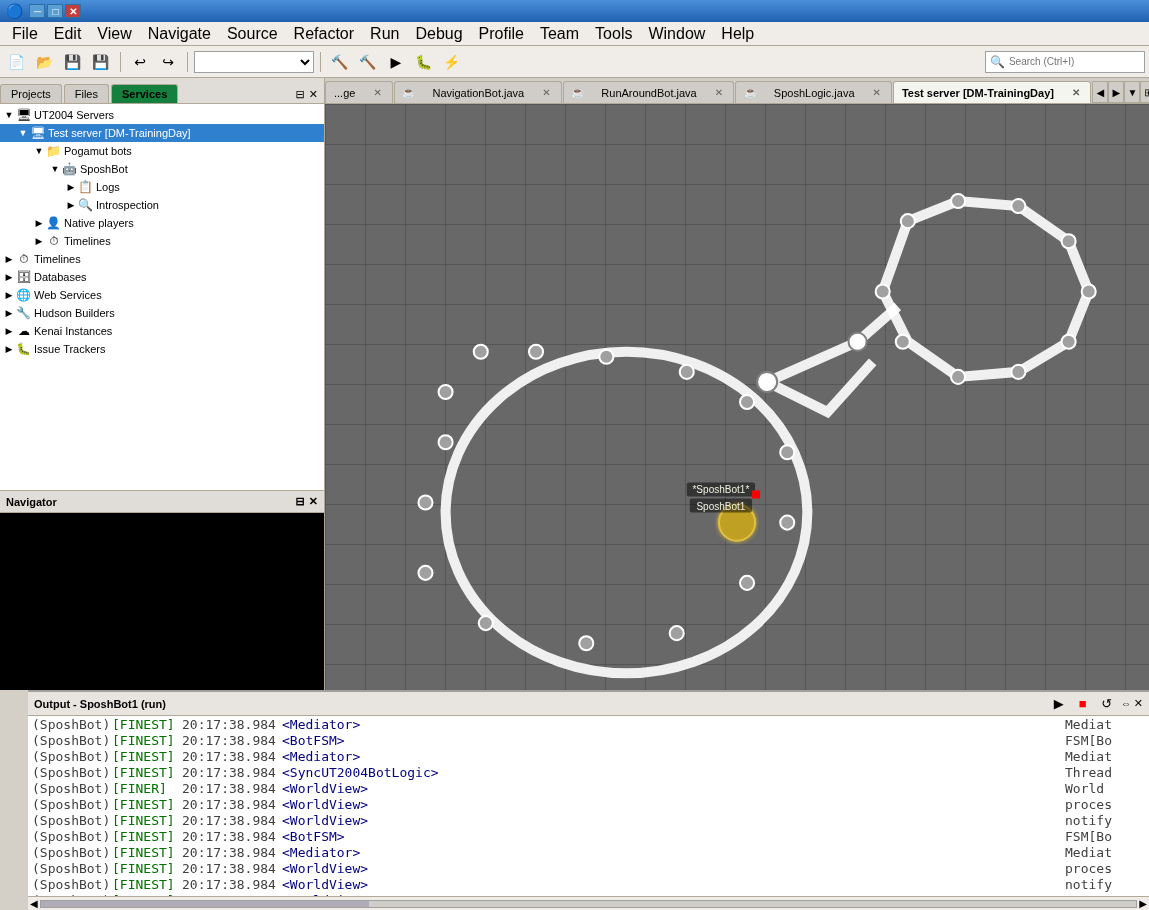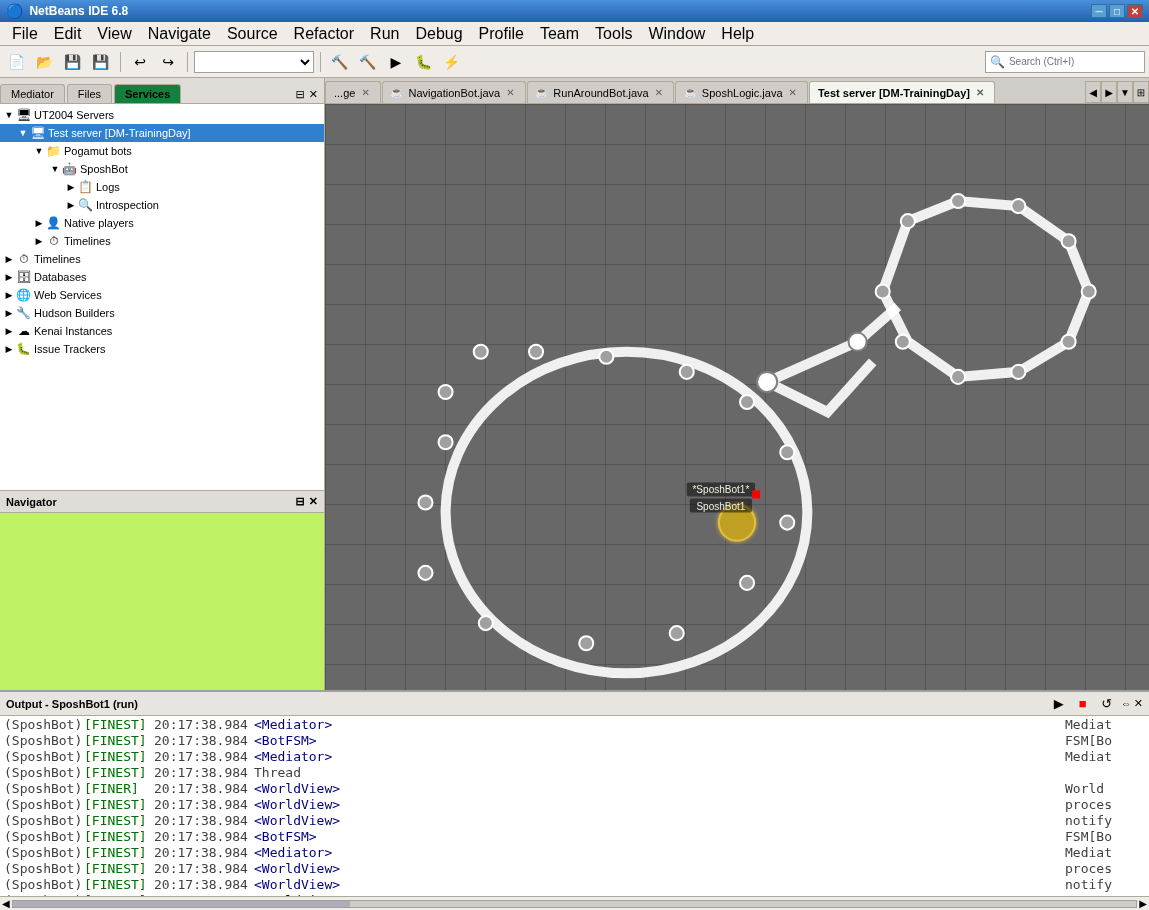--- a/index.html
+++ b/index.html
@@ -178,21 +178,21 @@
       font-size: 12px;
       flex-shrink: 0;
       margin-right: 2px;
     }
     .tree-label { font-size: 11px; }
 
     
     #navigator-panel {
       height: 200px;
       border-top: 1px solid #b0a898;
-      background: #bef264;
+      background: #000000;
       text-align: right;
     }
     #navigator-header {
       background: #e0ddd8;
       border-bottom: 1px solid #b0a898;
       padding: 3px 6px;
       font-size: 11px;
       font-weight: bold;
       display: flex;
       align-items: center;
@@ -230,21 +230,21 @@
       align-items: center;
       padding: 2px 8px;
       font-size: 11px;
       cursor: pointer;
       border: 1px solid #b0a898;
       border-bottom: none;
       background: #d0cdc8;
       margin-right: 1px;
       border-radius: 3px 3px 0 0;
       height: 22px;
-      gap: 4px;
+      gap: 16px;
       white-space: nowrap;
     }
     .editor-tab.active {
       background: #f5f5f0;
       font-weight: bold;
     }
     .editor-tab .tab-close {
       font-size: 10px;
       cursor: pointer;
       padding: 0 2px;
@@ -302,20 +302,21 @@
       display: flex;
       align-items: center;
     }
 
     
     #lower-panel {
       height: 220px;
       display: flex;
       border-top: 2px solid #a0a0a0;
       background: #ffffff;
+      margin-left: 28px;
     }
     #output-panel {
       flex: 1;
       display: flex;
       flex-direction: column;
       min-width: 0;
     }
     #output-header {
       background: #e8e5e0;
       border-bottom: 1px solid #b0a898;
@@ -383,21 +384,20 @@
     .indent-1 { padding-left: 16px; }
     .indent-2 { padding-left: 32px; }
     .indent-3 { padding-left: 48px; }
     .indent-4 { padding-left: 64px; }
   </style>
 </head>
 <body>
 
 <div id="title-bar">
   <span class="title-icon">🔵</span>
-  <span class="title-text">NetBeans IDE 6.8</span>
   <div class="win-btns">
     <div class="win-btn">─</div>
     <div class="win-btn">□</div>
     <div class="win-btn close">✕</div>
   </div>
 </div>
 
 <div id="menu-bar">
   <span class="menu-item">File</span>
   <span class="menu-item">Edit</span>
@@ -435,21 +435,21 @@
     <input type="text" placeholder="Search (Ctrl+I)" style="">
   </div>
 </div>
 
 <div id="main-layout">
   <div id="upper-layout">
 
     <div id="left-panel">
 
       <div class="panel-tabs">
-        <div class="panel-tab">Mediator</div>
+        <div class="panel-tab">Projects</div>
         <div class="panel-tab">Files</div>
         <div class="panel-tab active">Services</div>
         <div class="panel-tab-action">
           <span style="cursor:pointer;">⊟</span>
           <span style="cursor:pointer;">✕</span>
         </div>
       </div>
 
       <div id="services-tree">
 
@@ -686,20 +686,21 @@
           <span class="output-col col-bot">(SposhBot)</span>
           <span class="output-col col-level">[FINEST]</span>
           <span class="output-col col-time">20:17:38.984</span>
           <span class="output-col col-msg">&lt;Mediator&gt;</span>
           <span class="output-col col-extra">Mediat</span>
         </div>
         <div class="output-row">
           <span class="output-col col-bot">(SposhBot)</span>
           <span class="output-col col-level">[FINEST]</span>
           <span class="output-col col-time">20:17:38.984</span>
+          <span class="output-col col-msg">&lt;SyncUT2004BotLogic&gt;</span>
           <span class="output-col col-extra">Thread</span>
         </div>
         <div class="output-row">
           <span class="output-col col-bot">(SposhBot)</span>
           <span class="output-col col-level">[FINER]</span>
           <span class="output-col col-time">20:17:38.984</span>
           <span class="output-col col-msg">&lt;WorldView&gt;</span>
           <span class="output-col col-extra">World</span>
         </div>
         <div class="output-row">

